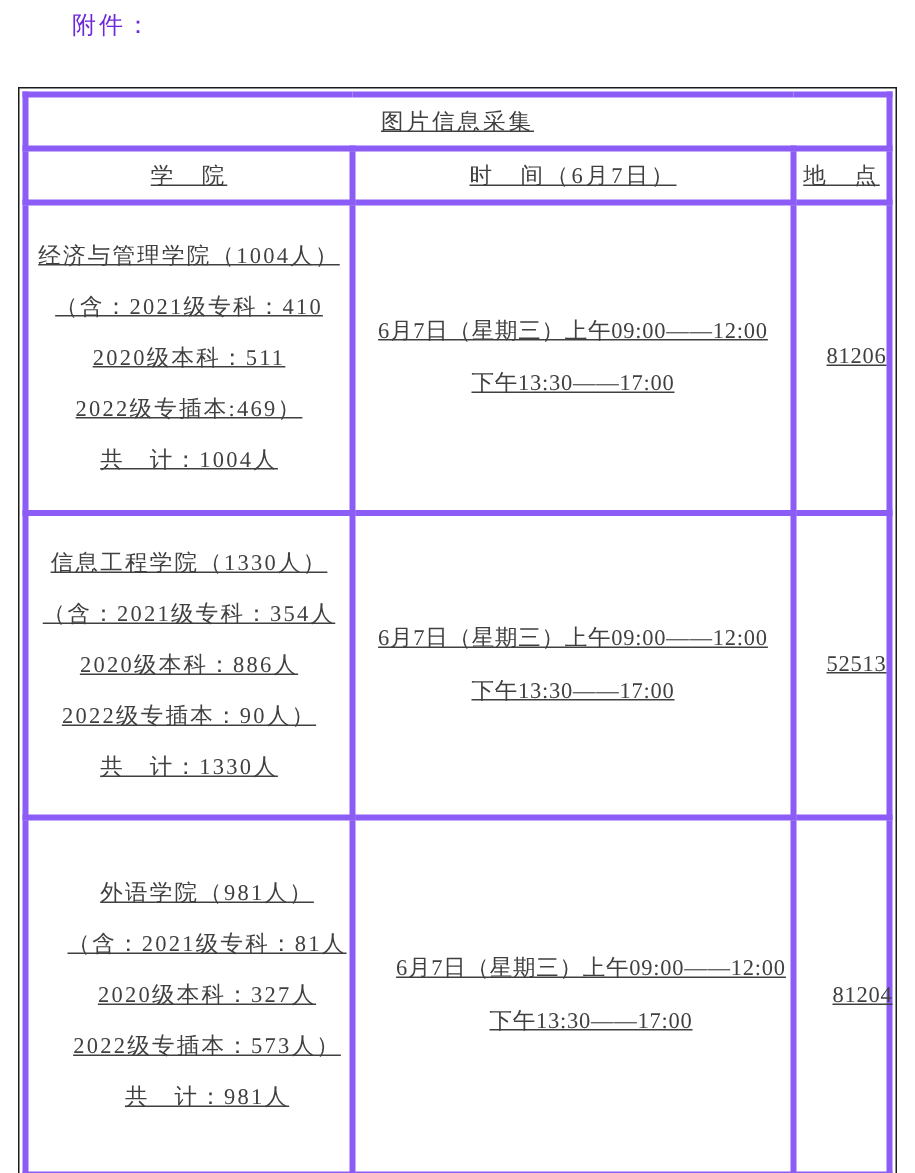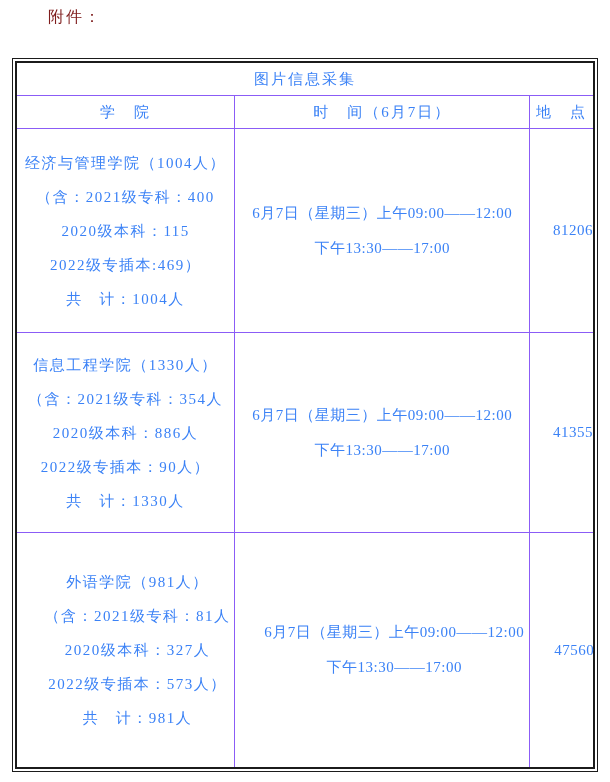--- a/index.html
+++ b/index.html
@@ -13,44 +13,45 @@
     font-family: "Liberation Serif", "DejaVu Serif", serif;
     color: #323c4e;
     position: relative;
   }
   .attachment-label {
     position: absolute;
     top: 7px;
     left: 48px;
     font-size: 16px;
     letter-spacing: 2px;
-    color: #7f1d1d;
+    color: #6d28d9;
   }
   
   .tbl-outer {
     position: absolute;
     top: 58px;
     left: 12px;
     width: 580px;
     border: 1px solid #1b1b1b;
     padding: 2px;
     background: #ffffff;
   }
   table.main {
     border-collapse: collapse;
     table-layout: fixed;
     width: 100%;
     border: 2px solid #1b1b1b;
   }
   table.main td {
-    border: 1px solid #8b5cf6;
+    border: 4px solid #8b5cf6;
     vertical-align: middle;
     font-size: 15px;
-    color: #3b82f6;
+    color: #404040;
     padding: 0;
+    text-decoration: underline;
   }
   td.title-cell {
     height: 32px;
     text-align: center;
     letter-spacing: 2px;
   }
   td.head-cell {
     height: 32px;
     text-align: center;
     letter-spacing: 2px;
@@ -100,22 +101,22 @@
 
     <tr>
       <td class="head-cell">学　院</td>
       <td class="head-cell">时　间（6月7日）</td>
       <td class="head-cell">地　点</td>
     </tr>
 
     <tr class="row-1">
       <td class="college-cell">
         <div class="line">经济与管理学院（1004人）</div>
-        <div class="line">（含：2021级专科：400</div>
-        <div class="line">2020级本科：115</div>
+        <div class="line">（含：2021级专科：410</div>
+        <div class="line">2020级本科：511</div>
         <div class="line">2022级专插本:469）</div>
         <div class="line">共　计：1004人</div>
       </td>
       <td class="time-cell">
         <div class="line">6月7日（星期三）上午09:00——12:00</div>
         <div class="line">下午13:30——17:00</div>
       </td>
       <td class="loc-cell">81206</td>
     </tr>
 
@@ -124,32 +125,32 @@
         <div class="line">信息工程学院（1330人）</div>
         <div class="line">（含：2021级专科：354人</div>
         <div class="line">2020级本科：886人</div>
         <div class="line">2022级专插本：90人）</div>
         <div class="line">共　计：1330人</div>
       </td>
       <td class="time-cell">
         <div class="line">6月7日（星期三）上午09:00——12:00</div>
         <div class="line">下午13:30——17:00</div>
       </td>
-      <td class="loc-cell">41355</td>
+      <td class="loc-cell">52513</td>
     </tr>
 
     <tr class="row-3">
       <td class="college-cell">
         <div class="line">外语学院（981人）</div>
         <div class="line">（含：2021级专科：81人</div>
         <div class="line">2020级本科：327人</div>
         <div class="line">2022级专插本：573人）</div>
         <div class="line">共　计：981人</div>
       </td>
       <td class="time-cell">
         <div class="line">6月7日（星期三）上午09:00——12:00</div>
         <div class="line">下午13:30——17:00</div>
       </td>
-      <td class="loc-cell">47560</td>
+      <td class="loc-cell">81204</td>
     </tr>
   </tbody>
     </table>
 </div>
 
 </body></html>

